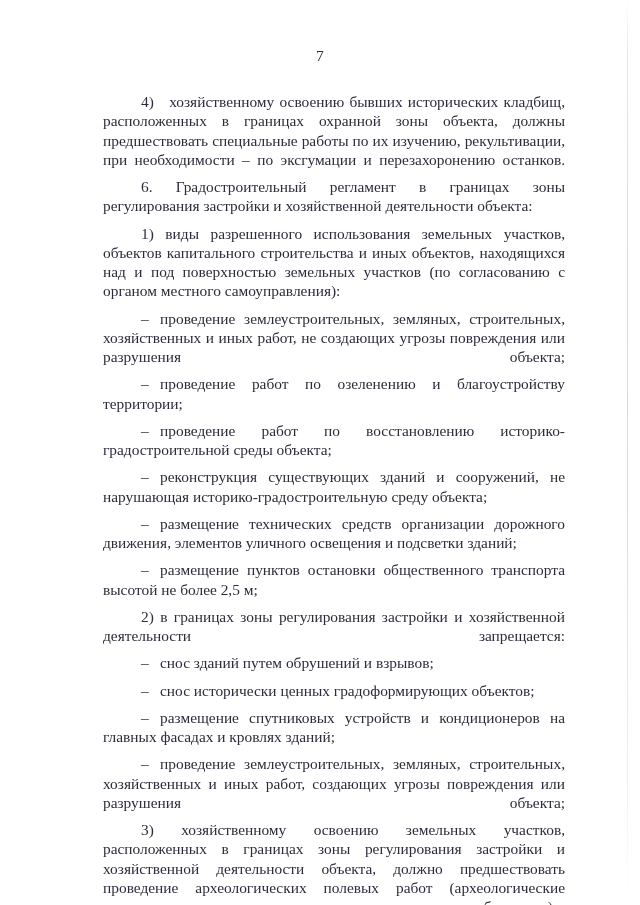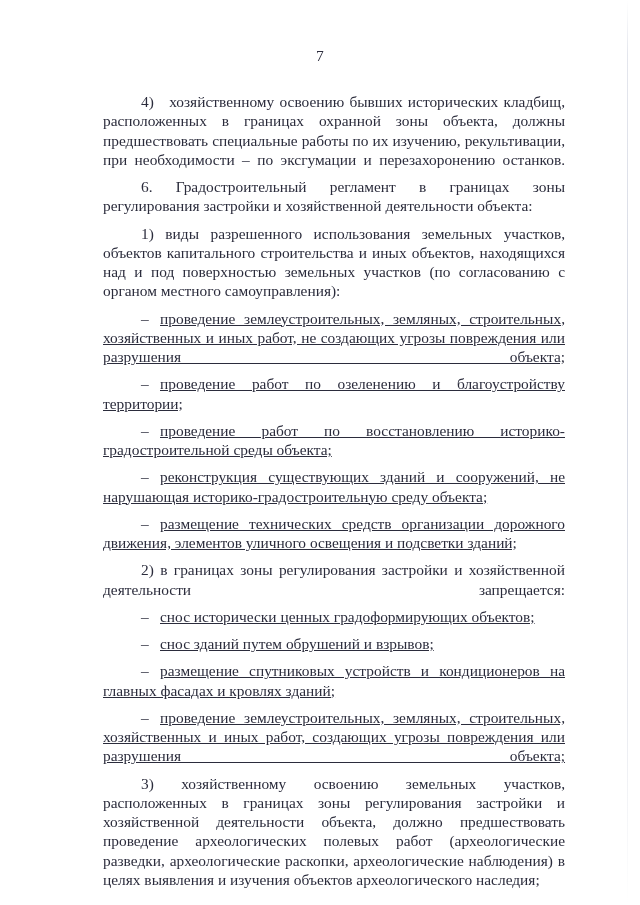--- a/index.html
+++ b/index.html
@@ -65,21 +65,20 @@
     text-align: justify;
     text-align-last: left;
   }
   #body-text p.nodash {
     text-indent: 38px;
   }
   
   #body-text p.dash {
     text-indent: 0;
     padding-left: 0;
-    text-decoration: underline;
   }
   #body-text p.dash .dash-glyph {
     display: inline-block;
     width: 57px;
     padding-left: 38px;
     box-sizing: border-box;
   }
   #body-text p.justify-last {
     text-align-last: justify;
   }
@@ -105,26 +104,27 @@
 
     <p class="dash"><span class="dash-glyph">–</span><span>проведение работ по озеленению и благоустройству территории;</span></p>
 
     <p class="dash"><span class="dash-glyph">–</span><span>проведение работ по восстановлению историко-градостроительной среды объекта;</span></p>
 
     <p class="dash"><span class="dash-glyph">–</span><span>реконструкция существующих зданий и сооружений, не нарушающая историко-градостроительную среду объекта;</span></p>
 
 
     <p class="dash"><span class="dash-glyph">–</span><span>размещение технических средств организации дорожного движения, элементов уличного освещения и подсветки зданий;</span></p>
 
+    <p class="dash"><span class="dash-glyph">–</span><span>размещение пунктов остановки общественного транспорта высотой не более 2,5 м;</span></p>
 
     <p class="nodash justify-last">2) в границах зоны регулирования застройки и хозяйственной деятельности запрещается:</p>
 
+    <p class="dash"><span class="dash-glyph">–</span><span>снос зданий путем обрушений и взрывов;</span></p>
+
     <p class="dash"><span class="dash-glyph">–</span><span>снос исторически ценных градоформирующих объектов;</span></p>
-
-    <p class="dash"><span class="dash-glyph">–</span><span>снос зданий путем обрушений и взрывов;</span></p>
 
     <p class="dash"><span class="dash-glyph">–</span><span>размещение спутниковых устройств и кондиционеров на главных фасадах и кровлях зданий;</span></p>
 
 
     <p class="dash justify-last"><span class="dash-glyph">–</span><span>проведение землеустроительных, земляных, строительных, хозяйственных и иных работ, создающих угрозы повреждения или разрушения объекта;</span></p>
 
     <p class="nodash">3) хозяйственному освоению земельных участков, расположенных в границах зоны регулирования застройки и хозяйственной деятельности объекта, должно предшествовать проведение археологических полевых работ (археологические разведки, археологические раскопки, археологические наблюдения) в целях выявления и изучения объектов археологического наследия;</p>
 
   </div>
 </div>

